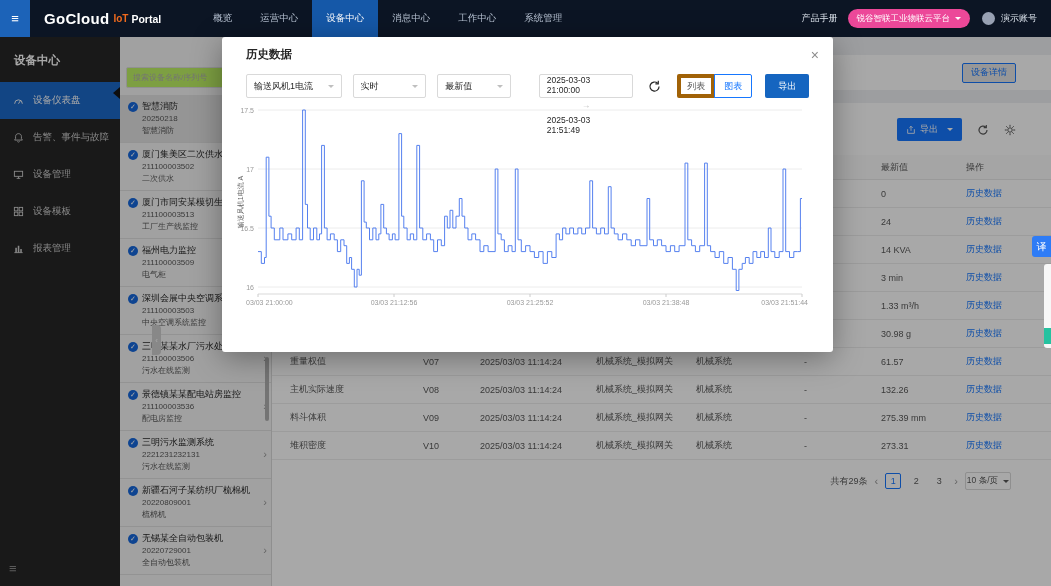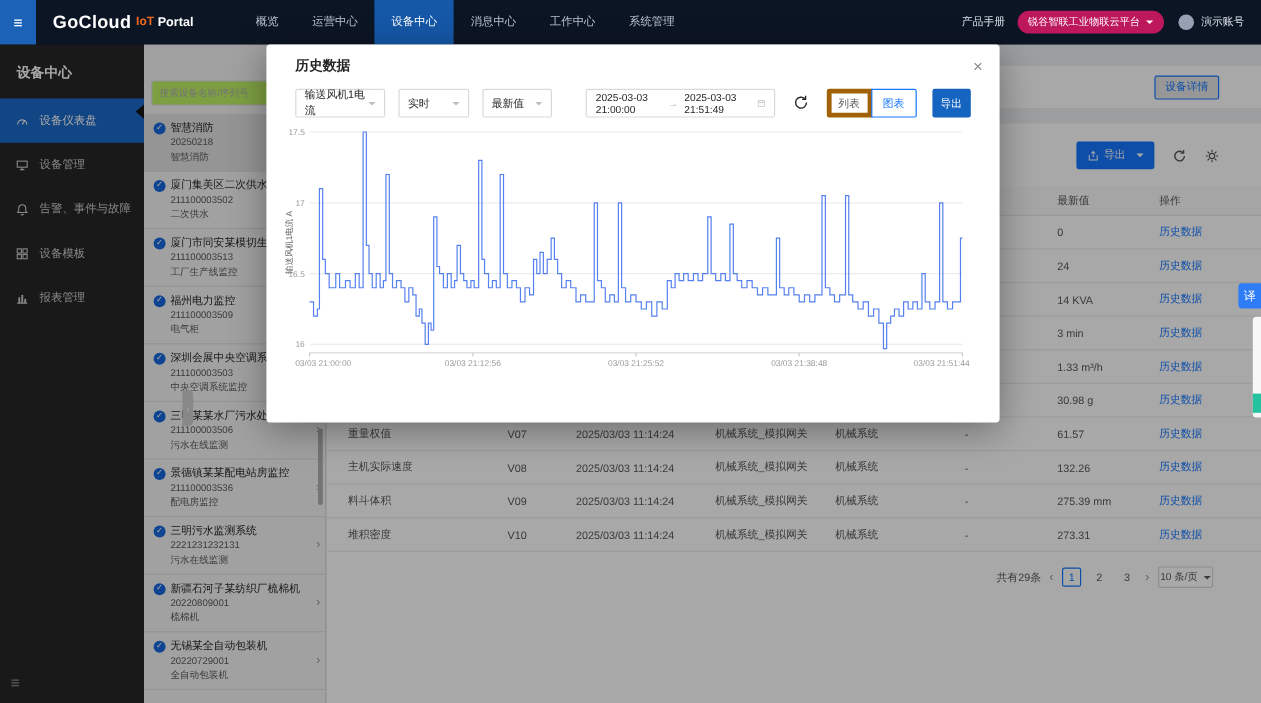--- a/index.html
+++ b/index.html
@@ -14,21 +14,21 @@
             align-items:center; justify-content:center; font-size:13px; cursor:pointer; }
   .logo { display:flex; align-items:center; margin-left:14px; white-space:nowrap; }
   .logo .l1 { color:#fff; font-size:15px; font-weight:bold; letter-spacing:.3px; }
   .logo .l2 { color:#f06a1d; font-size:10px; font-weight:bold; margin-left:4px; }
   .logo .l3 { color:#fff; font-size:10.5px; font-weight:bold; margin-left:3px; }
   .nav-menu { display:flex; margin-left:38px; }
   .nav-item { padding:0 14px; display:flex; align-items:center; color:#b9c4d4; font-size:9.5px; cursor:pointer; }
   .nav-item.active { background:#1558a8; color:#fff; }
   .nav-right { margin-left:auto; display:flex; align-items:center; padding-right:14px; }
   .manual { color:#dfe6ef; font-size:9px; margin-right:10px; cursor:pointer; }
-  .plat { background:#be185d; color:#fff; font-size:8.5px; border-radius:10px; height:19px;
+  .plat { background:#ec4899; color:#fff; font-size:8.5px; border-radius:10px; height:19px;
           display:flex; align-items:center; padding:0 9px; cursor:pointer; }
   .avatar { width:13px; height:13px; border-radius:50%; background:#98a1b3; margin:0 6px 0 12px; }
   .account { color:#dfe6ef; font-size:9px; }
   .caret { width:0; height:0; border:3px solid transparent; border-top-color:currentColor;
            display:inline-block; margin-left:5px; margin-top:3px; }
 
   
   .sidebar { position:absolute; left:0; top:37px; width:120px; height:549px; background:#262626; }
   .side-title { color:#fff; font-size:11.5px; font-weight:bold; padding:16px 0 14px 14px; }
   .side-item { height:37px; display:flex; align-items:center; padding-left:13px; color:#cfcfcf;
@@ -98,21 +98,21 @@
   .modal { position:absolute; left:222px; top:37px; width:611px; height:315px; background:#fff;
            border-radius:3px; box-shadow:0 6px 30px rgba(0,0,0,.35); z-index:50; }
   .m-head { display:flex; align-items:center; padding:10px 14px 6px 24px; }
   .m-title { font-size:11.5px; font-weight:bold; color:#262626; }
   .m-close { margin-left:auto; color:#8c8c8c; font-size:14px; line-height:14px; cursor:pointer; }
   .m-filters { display:flex; align-items:center; margin:6px 24px 0 24px; }
   .sel { height:24px; border:1px solid #d9d9d9; border-radius:2px; background:#fff; display:flex;
          align-items:center; padding:0 7px; font-size:9px; color:#262626; cursor:pointer; }
   .sel .caret { color:#bfbfbf; margin-left:auto; }
   .daterange { height:24px; border:1px solid #d9d9d9; border-radius:2px; display:flex; align-items:center;
-               gap:5px; padding:0 7px; font-size:8.5px; color:#262626; margin-left:28px; cursor:pointer; }
+               gap:5px; padding:0 7px; font-size:8.5px; color:#262626; margin-left:28px; cursor:pointer;flex-direction:column; }
   .daterange .arr { color:#bfbfbf; }
   .m-refresh { width:14px; height:14px; color:#262626; margin-left:15px; cursor:pointer; }
   .seg { display:flex; margin-left:15px; }
   .seg button { height:24px; width:38px; background:#fff; font-size:9px; cursor:pointer; font-family:inherit; }
   .seg .b1 { border:4px solid #a16207; border-radius:2px 0 0 2px; color:#595959; }
   .seg .b2 { border:1px solid #1677ff; border-radius:0 2px 2px 0; color:#1677ff; margin-left:-1px; }
   .m-export { height:24px; width:44px; margin-left:13px; background:#1565c0; color:#fff; border:none;
               border-radius:2px; font-size:9px; cursor:pointer; font-family:inherit; }
   .m-chart { margin:4px 16px 0 14px; }
 </style>
@@ -176,35 +176,35 @@
             <path d="M1.8 9.5a4.2 4.2 0 1 1 8.4 0" fill="none" stroke="currentColor"></path>
             <path d="M6 9.5L8.4 5.8" stroke="currentColor"></path>
           </svg>
         </span>
         <span>设备仪表盘</span>
       </div>
 
       <div class="side-item">
         <span class="side-icon">
           <svg viewBox="0 0 12 12" width="11" height="11">
-            <rect x="1.5" y="2.5" width="9" height="5.5" fill="none" stroke="currentColor"></rect>
-            <path d="M4 10.2h4M6 8v2.2" stroke="currentColor"></path>
-          </svg>
-        </span>
-        <span>设备管理</span>
+            <path d="M6 1.8C4.1 1.8 2.8 3.1 2.8 5v2.2L1.8 8.8h8.4L9.2 7.2V5C9.2 3.1 7.9 1.8 6 1.8z" fill="none" stroke="currentColor"></path>
+            <path d="M4.8 10.2a1.3 1.3 0 0 0 2.4 0" fill="none" stroke="currentColor"></path>
+          </svg>
+        </span>
+        <span>告警、事件与故障</span>
       </div>
 
       <div class="side-item">
         <span class="side-icon">
           <svg viewBox="0 0 12 12" width="11" height="11">
-            <path d="M6 1.8C4.1 1.8 2.8 3.1 2.8 5v2.2L1.8 8.8h8.4L9.2 7.2V5C9.2 3.1 7.9 1.8 6 1.8z" fill="none" stroke="currentColor"></path>
-            <path d="M4.8 10.2a1.3 1.3 0 0 0 2.4 0" fill="none" stroke="currentColor"></path>
-          </svg>
-        </span>
-        <span>告警、事件与故障</span>
+            <rect x="1.5" y="2.5" width="9" height="5.5" fill="none" stroke="currentColor"></rect>
+            <path d="M4 10.2h4M6 8v2.2" stroke="currentColor"></path>
+          </svg>
+        </span>
+        <span>设备管理</span>
       </div>
 
       <div class="side-item">
         <span class="side-icon">
           <svg viewBox="0 0 12 12" width="11" height="11">
             <g fill="none" stroke="currentColor">
               <rect x="1.5" y="1.5" width="3.8" height="3.8"></rect>
               <rect x="6.7" y="1.5" width="3.8" height="3.8"></rect>
               <rect x="1.5" y="6.7" width="3.8" height="3.8"></rect>
               <rect x="6.7" y="6.7" width="3.8" height="3.8"></rect>

